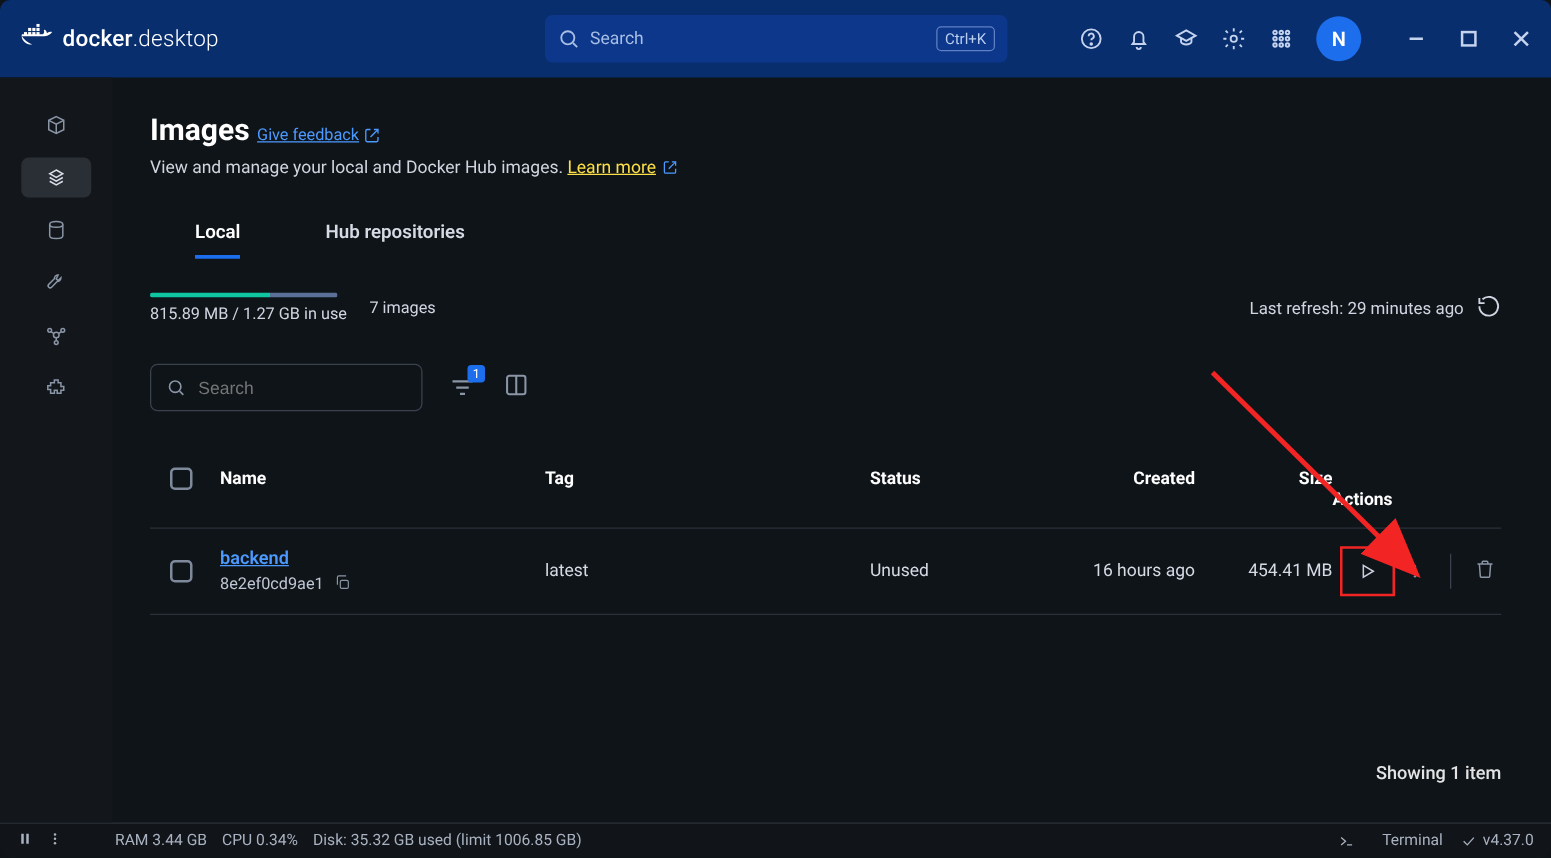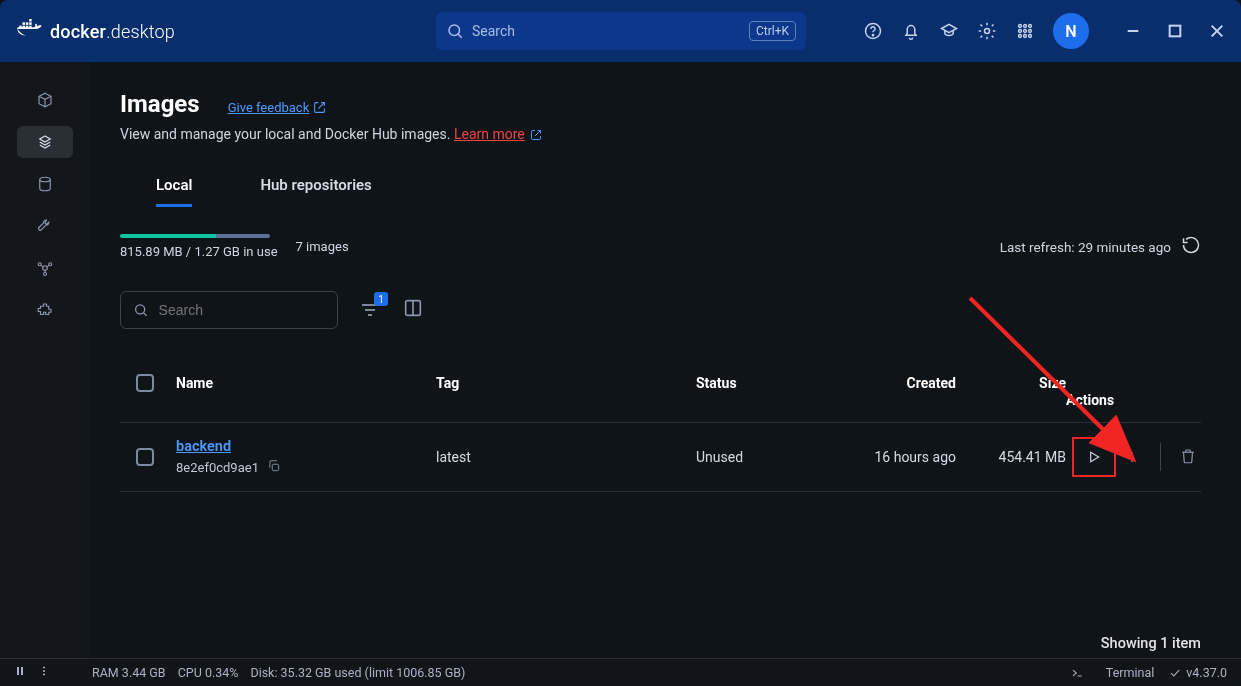--- a/index.html
+++ b/index.html
@@ -86,25 +86,25 @@
 .sb-item.active { background: #2a2f36; }
 .sb-item svg { width: 18px; height: 18px; stroke: #8a95a6; fill: none; stroke-width: 1.6; }
 .sb-item.active svg { stroke: #d7dee8; }
 
 .main {
   flex: 1;
   padding: 28px 40px 0 30px;
   position: relative;
   overflow: hidden;
 }
-.page-header { display: flex; align-items: baseline; gap: 28px; }
+.page-header { display: flex; align-items: baseline; gap: 6px; }
 .page-title { font-size: 24px; font-weight: 700; color: #fff; }
 .feedback-link { color: #4c9aff; font-size: 13px; text-decoration: underline; display: inline-flex; align-items: center; gap: 4px; }
 .page-sub { color: #d0d6df; font-size: 14px; margin-top: 8px; }
-.page-sub a { color: #ef4444; text-decoration: underline; }
+.page-sub a { color: #fde047; text-decoration: underline; }
 .ext-icon { width: 12px; height: 12px; stroke: #4c9aff; fill: none; display: inline-block; vertical-align: middle; margin-left: 2px; }
 
 .tabs { display: flex; gap: 32px; margin-top: 34px; border-bottom: 1px solid transparent; }
 .tab { font-size: 15px; font-weight: 600; color: #d5dbe4; padding-bottom: 10px; margin-left: 36px; }
 .tab.active { color: #fff; border-bottom: 3px solid #1d6eed; }
 
 .usage-row { display: flex; align-items: center; margin-top: 26px; gap: 14px; }
 .usage-bars { display: flex; width: 150px; height: 4px; border-radius: 2px; overflow: hidden; }
 .usage-bar-a { background: #0fc6a1; height: 100%; }
 .usage-bar-b { background: #5a7099; height: 100%; }
@@ -165,21 +165,21 @@
 
 .arrow-annotation {
   position: absolute;
   top: 226px;
   left: 870px;
   pointer-events: none;
 }
 
 .showing {
   position: absolute;
-  bottom: 6px; right: 40px;
+  bottom: 31px; right: 40px;
   font-size: 14.5px; color: #e4e4e4; font-weight: 500;
 }
 
 .statusbar {
   height: 28px;
   background: #111418;
   border-top: 1px solid #2b3038;
   display: flex;
   align-items: center;
   padding: 0 14px;

